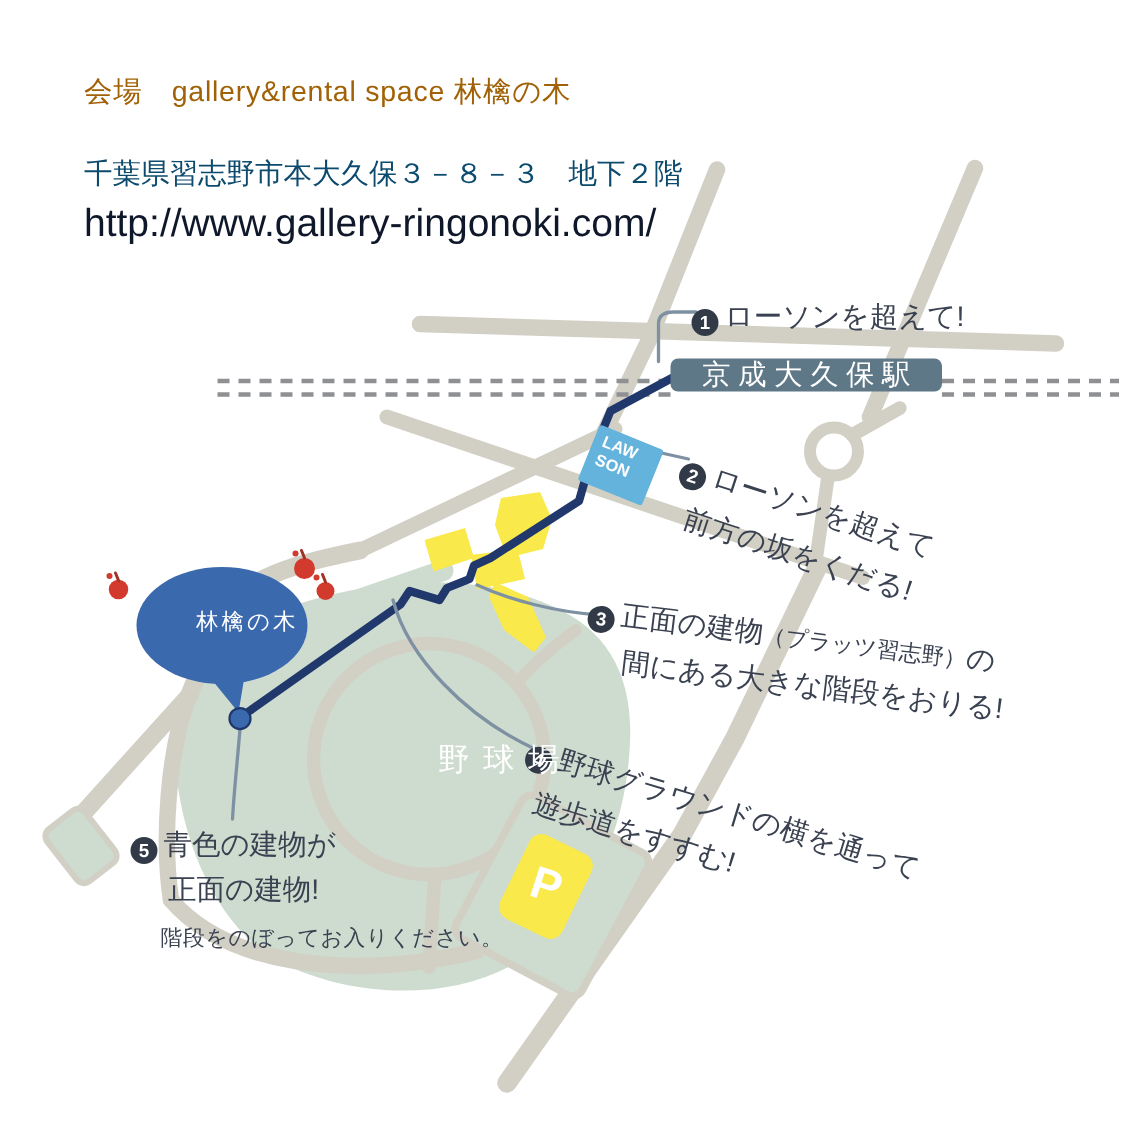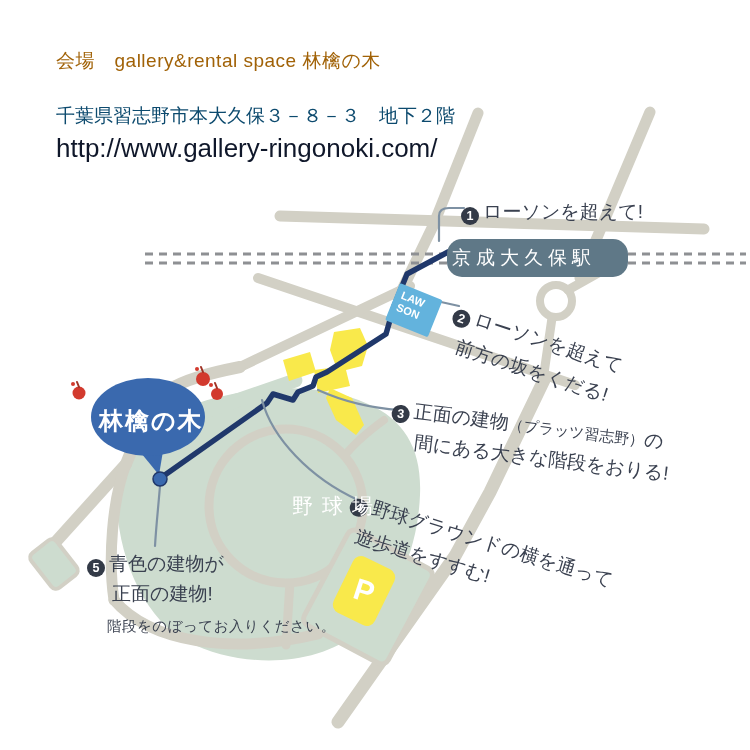--- a/index.html
+++ b/index.html
@@ -3,22 +3,22 @@
 <meta charset="utf-8">
 <style>
   html,body{margin:0;padding:0;background:#fff;}
   body{width:750px;height:750px;position:relative;overflow:hidden;
        font-family:"Liberation Sans","DejaVu Sans",sans-serif;}
   .abs{position:absolute;}
   #map-svg{position:absolute;left:0;top:0;width:750px;height:750px;}
   .t-title{left:56px;top:48px;font-size:19px;font-weight:400;color:#a16207;letter-spacing:.5px;white-space:nowrap;}
   .t-address{left:56px;top:103px;font-size:19px;color:#0c4a6e;white-space:nowrap;}
   .t-url{left:56px;top:133px;font-size:26px;color:#0f172a;white-space:nowrap;}
-  .station{left:447px;top:239px;width:181px;height:38px;background:#5f7887;border-radius:15px;
-           display:flex;align-items:center;justify-content:flex-start;}
+  .station{left:447px;top:239px;width:181px;height:22px;background:#5f7887;border-radius:5px;
+           display:flex;align-items:center;justify-content:center;}
   .station span{color:#fff;font-size:19px;letter-spacing:5px;padding-left:5px;font-weight:500;white-space:nowrap;}
   .lawson{left:400px;top:283px;width:46px;height:40px;background:#63b3dd;border-radius:2px;
           transform:rotate(22deg);transform-origin:left top;color:#fff;font-weight:bold;
           font-size:11px;line-height:12.5px;padding:4px 0 0 6px;box-sizing:border-box;}
   .step{position:absolute;color:#3a4150;font-size:19px;font-weight:500;white-space:nowrap;line-height:32px;}
   .badge{display:inline-flex;width:18px;height:18px;border-radius:50%;background:#333a47;color:#fff;
          font-size:12.5px;font-weight:bold;align-items:center;justify-content:center;margin-right:4px;
          vertical-align:-2px;line-height:18px;}
   .step .l2{display:block;}
   #step2{left:459px;top:297px;transform:rotate(18deg);transform-origin:left top;}
@@ -26,22 +26,22 @@
   #step3{left:394px;top:394px;transform:rotate(7deg);transform-origin:left top;line-height:30px;}
   #step3 .paren{font-size:15px;}
   #step3 .l2{margin-left:26px;}
   #step4{left:356px;top:486px;transform:rotate(17deg);transform-origin:left top;}
   #step4 .l2{margin-left:14px;}
   #step1{left:461px;top:196px;}
   #step5{left:87px;top:549px;line-height:30px;}
   #step5 .l2{margin-left:25px;}
   #step5 .l3{display:block;font-size:14.5px;margin-left:20px;margin-top:2px;letter-spacing:.5px;}
   .ballpark-label{left:256px;top:492px;color:#fff;font-size:21px;letter-spacing:9px;font-weight:500;white-space:nowrap;margin-left:36px;}
-  .bubble-label{left:99px;top:405px;width:100px;text-align:right;color:#fff;font-size:24px;
-                letter-spacing:2px;font-weight:700;white-space:nowrap;}
+  .bubble-label{left:99px;top:405px;width:100px;text-align:right;color:#fff;font-size:15px;
+                letter-spacing:2px;font-weight:400;white-space:nowrap;}
   .park-patch{left:318px;top:541px;width:100px;height:112px;background:#cddccf;border:5px solid #d2d0c5;
               border-radius:10px;transform:rotate(28deg);box-sizing:border-box;}
   .park-wedge{left:36px;top:540px;width:36px;height:48px;background:#cddccf;border:4px solid #d2d0c5;
               border-radius:8px;transform:rotate(-38deg);box-sizing:border-box;}
   .parking-sign{left:341px;top:560px;width:46px;height:62px;background:#f9e94b;border-radius:9px;
                 transform:rotate(26deg);display:flex;align-items:center;justify-content:center;}
   .parking-sign span{color:#fff;font-size:30px;font-weight:bold;transform:rotate(-8deg);}
 </style>
 </head>
 <body>

